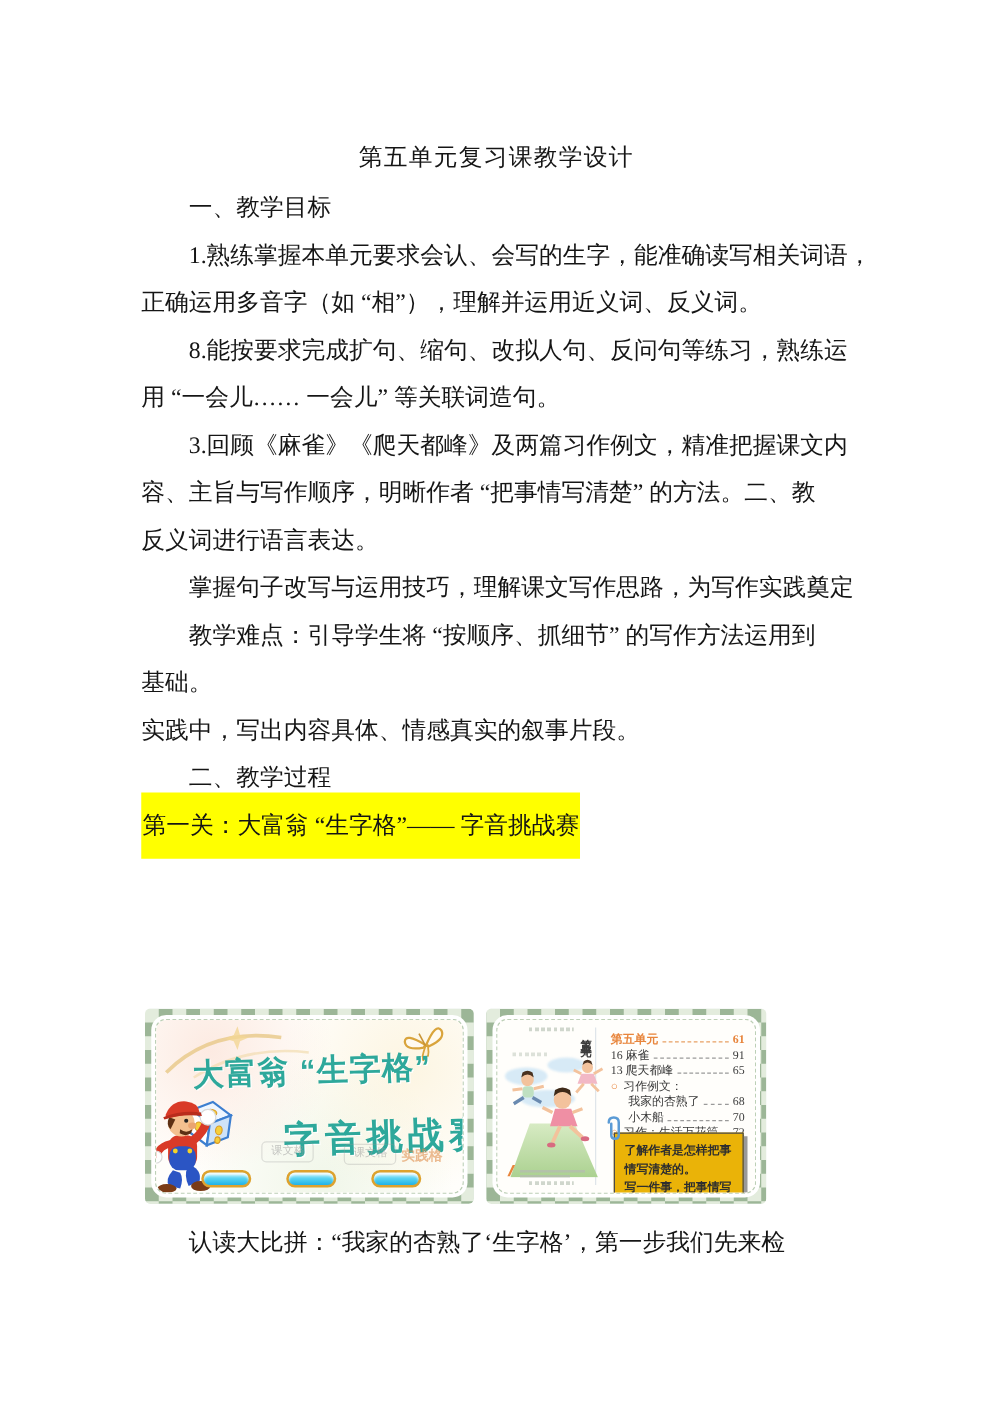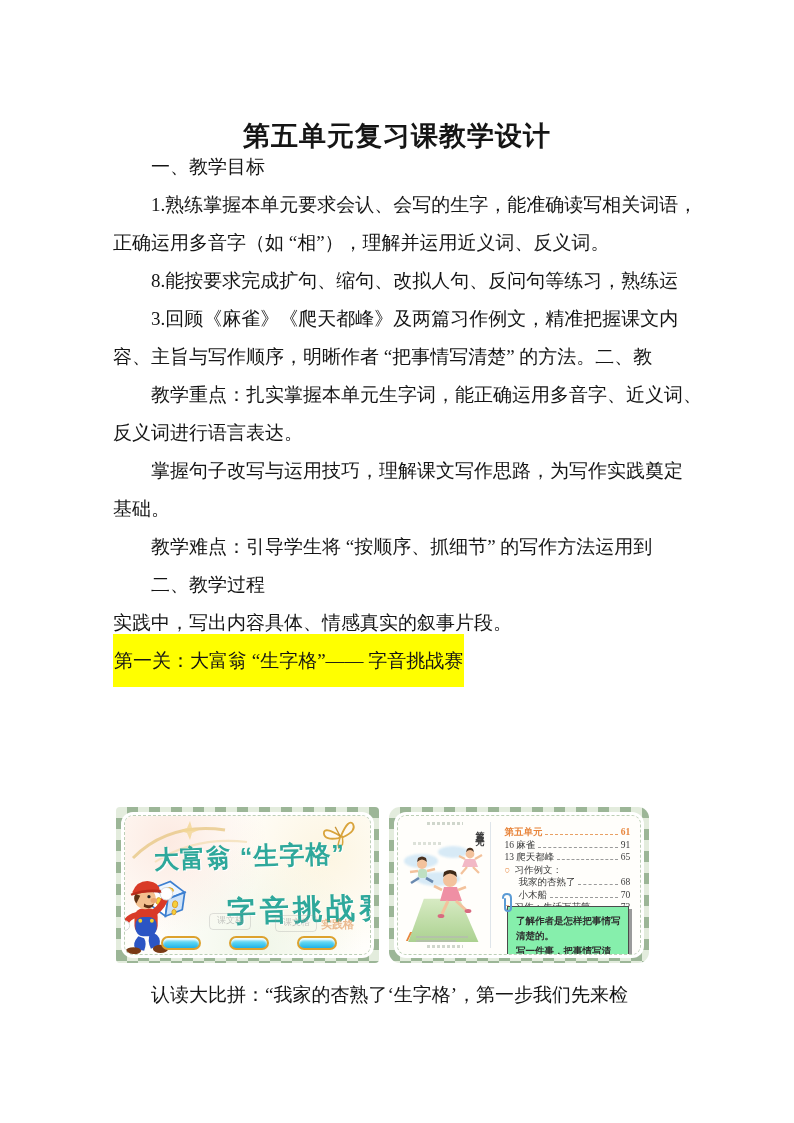--- a/index.html
+++ b/index.html
@@ -3,36 +3,36 @@
 <meta charset="utf-8">
 <style>
   html,body { margin:0; padding:0; background:#ffffff; }
   .page {
     position:relative; width:794px; height:1123px; margin:0 auto;
     background:#ffffff; overflow:hidden;
     font-family:"Liberation Serif", serif; color:#151515;
   }
   .doc-title {
     position:absolute; top:100px; left:0; right:0; text-align:center;
-    font-family:"Liberation Sans", sans-serif; font-weight:700; font-size:27px;
+    font-family:"Liberation Sans", sans-serif; font-weight:400; font-size:19px;
     letter-spacing:1px;
   }
   .textblock { position:absolute; left:113px; top:148px; width:572px; font-size:19px; }
   .ln { margin:0; height:38px; line-height:38px; white-space:nowrap; }
   .ln.indent { padding-left:38px; }
   .hl { background:#ffff00; padding:16px 1px; }
 
   
   .figures { position:absolute; left:116px; top:807px; width:562px; height:156px; }
   .fig { position:absolute; top:0; height:156px; box-sizing:border-box;
          padding:8px; border-radius:4px; background-color:#9cb697;
          background-image:repeating-conic-gradient(#9cb697 0% 25%, #e3ecdd 0% 50%);
          background-size:22px 22px; }
   .fig-game { left:0; width:263px; }
-  .fig-book { left:273px; width:260px;border-radius:11px; }
+  .fig-book { left:273px; width:224px; }
   .finner { position:relative; width:100%; height:100%; box-sizing:border-box;
             background:#fffefb; border:1px dashed #bccfb6; border-radius:9px;
             box-shadow:0 0 0 3px #ffffff; overflow:hidden; }
 
   
   .game-bg { position:absolute; inset:0;
     background:
       radial-gradient(circle at 18% 18%, rgba(250,218,205,.55), transparent 42%),
       radial-gradient(circle at 82% 28%, rgba(250,236,200,.5), transparent 45%),
       radial-gradient(circle at 55% 95%, rgba(228,240,218,.55), transparent 55%);
@@ -81,46 +81,46 @@
   .toc { position:absolute; left:44%; right:4%; top:10px; }
   .toc-row { display:flex; align-items:baseline; font-size:9.5px; line-height:12.5px;
     color:#3a3a3a; white-space:nowrap; }
   .toc-row.accent, .toc-row.accent .toc-page { color:#e8853c; font-weight:700; }
   .toc-row.sub { padding-left:14px; }
   .toc-bullet { color:#e8853c; width:10px; flex:none; }
   .toc-leader { flex:1; border-bottom:1px dashed #9a9a9a; margin:0 3px 3px; }
   .toc-row.accent .toc-leader { border-bottom-color:#e8a064; }
   .toc-page { flex:none; }
   .note-box { position:absolute; left:45%; right:4.5%; top:65%;
-    background:#86efac; border:1.5px solid #4a4a4a; box-shadow:3px 3px 0 #9a9a9a;
+    background:#eab308; border:1.5px solid #4a4a4a; box-shadow:3px 3px 0 #9a9a9a;
     padding:7px 6px 6px 8px; font-size:9.5px; line-height:15px; font-weight:600;
     color:#2e2e2e; }
   .paperclip { position:absolute; left:-9px; top:-15px; width:16px; height:22px; }
 </style>
 </head>
 <body>
 
 <div class="page">
 
   <h1 class="doc-title">第五单元复习课教学设计</h1>
 
   <div class="textblock">
     <p class="ln indent">一、教学目标</p>
     <p class="ln indent">1.熟练掌握本单元要求会认、会写的生字，能准确读写相关词语，</p>
     <p class="ln">正确运用多音字（如 “相”），理解并运用近义词、反义词。</p>
     <p class="ln indent">8.能按要求完成扩句、缩句、改拟人句、反问句等练习，熟练运</p>
+    <p class="ln">用 “一会儿…… 一会儿” 等关联词造句。</p>
     <p class="ln indent">3.回顾《麻雀》《爬天都峰》及两篇习作例文，精准把握课文内</p>
     <p class="ln">容、主旨与写作顺序，明晰作者 “把事情写清楚” 的方法。二、教</p>
-    <p class="ln indent">教学重点：扎实掌握本单元生字词，能正确运用多音字、近义词、</p>
     <p class="ln">反义词进行语言表达。</p>
     <p class="ln indent">掌握句子改写与运用技巧，理解课文写作思路，为写作实践奠定</p>
+    <p class="ln indent">教学难点：引导学生将 “按顺序、抓细节” 的写作方法运用到</p>
     <p class="ln">基础。</p>
-    <p class="ln indent">教学难点：引导学生将 “按顺序、抓细节” 的写作方法运用到</p>
+    <p class="ln">实践中，写出内容具体、情感真实的叙事片段。</p>
     <p class="ln indent">二、教学过程</p>
-    <p class="ln">实践中，写出内容具体、情感真实的叙事片段。</p>
     <p class="ln"><span class="hl">第一关：大富翁 “生字格”—— 字音挑战赛</span></p>
   </div>
 
   <div class="figures">
 
     <figure class="fig fig-game" style="margin:0">
       <div class="finner">
         <div class="game-bg"></div>
 
         <svg class="swirl" viewBox="0 0 130 48">

